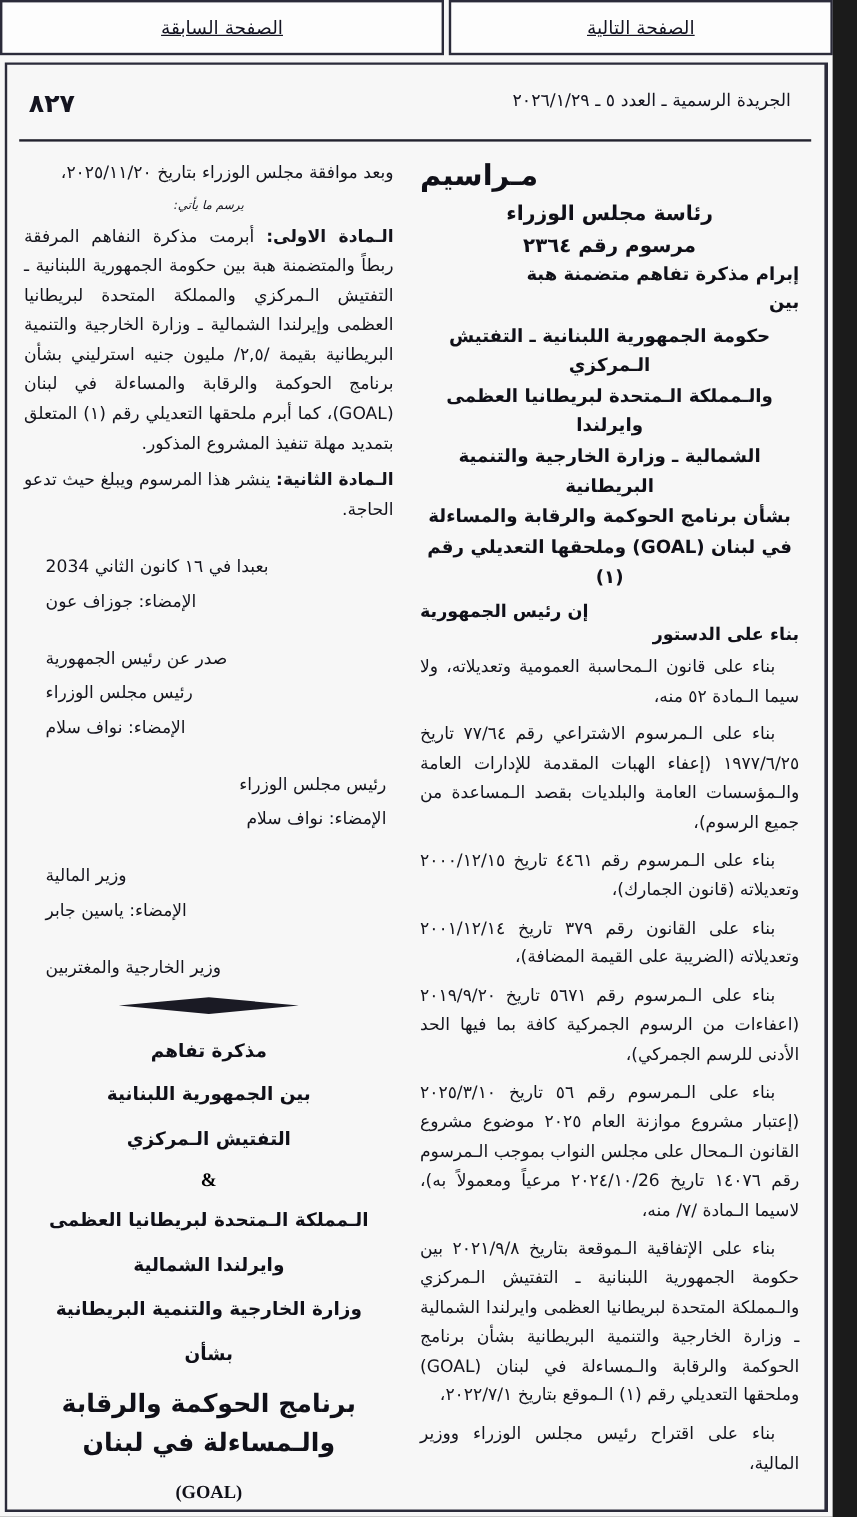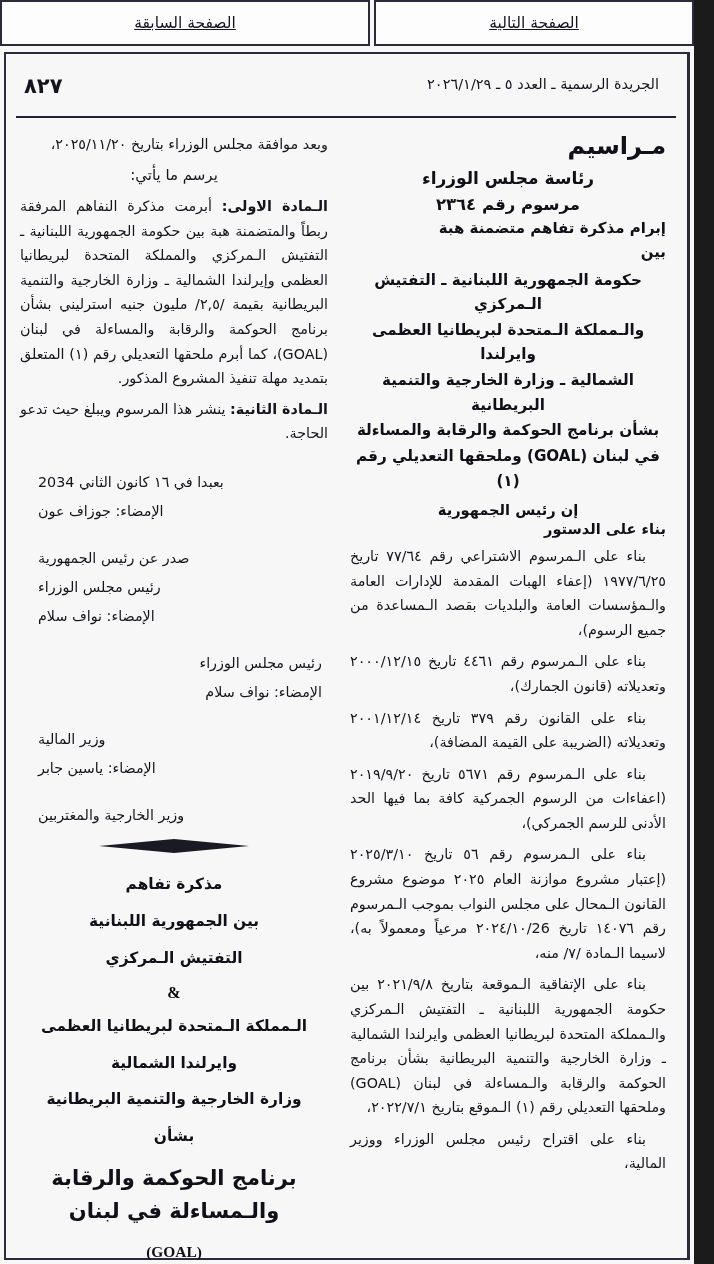--- a/index.html
+++ b/index.html
@@ -56,62 +56,62 @@
   
   .cols{
     position:absolute;left:0;top:72px;width:686px;height:1130px;
     display:flex;flex-direction:row;box-sizing:border-box;
   }
   .col{box-sizing:border-box;}
   .col-right{width:352px;padding:0 26px 0 10px;}
   .col-left{width:334px;padding:0 12px 0 14px;}
 
   .hdr-maraseem{
-    font-size:24px;font-weight:bold;color:#101018;text-align:right;
+    font-size:24px;font-weight:bold;color:#101018;text-align:left;
     letter-spacing:3px;margin:6px 0 6px 0;
   }
   .hdr-sub{
     font-size:17px;font-weight:bold;color:#101018;text-align:center;
     margin:2px 0;line-height:1.5;
   }
   .hdr-num{
     font-size:16.5px;font-weight:bold;color:#101018;text-align:center;
     margin:3px 0;letter-spacing:1px;
   }
   .hdr-line{
     font-size:15px;font-weight:bold;color:#101018;
     margin:2px 0;line-height:1.5;
   }
   .hdr-block{
     font-size:15.2px;font-weight:bold;color:#101018;text-align:center;
     line-height:1.62;margin:4px 0 2px 0;
   }
   .hdr-block div{margin:1px 0;}
   .stmt{
-    font-size:14.6px;font-weight:bold;color:#101018;text-align:center;
+    font-size:14.6px;font-weight:bold;color:#101018;text-align:left;
     margin:8px 0 2px 0;
   }
   .stmt2{
     font-size:14.6px;font-weight:bold;color:#101018;text-align:right;
     margin:2px 0 6px 0;
   }
   .para{
     font-size:14.3px;color:#14141c;line-height:1.72;margin:7px 0;
     text-align:justify;text-justify:inter-word;
   }
   .para-ind{text-indent:20px;}
 
   
   .lpara{
     font-size:14.3px;color:#14141c;line-height:1.72;margin:6px 0;
     text-align:justify;text-justify:inter-word;
   }
   .lpara b{font-weight:bold;}
   .lcenter{
-    font-size:15px;color:#14141c;line-height:1.7;text-align:center;margin:3px 0;
+    font-size:10px;color:#14141c;line-height:1.7;text-align:center;margin:3px 0;font-style:italic;
   }
   .sig-right{
     font-size:14.3px;color:#14141c;line-height:1.75;text-align:right;
     margin:4px 0;padding-right:6px;
   }
   .sig-left{
     font-size:14.3px;color:#14141c;line-height:1.75;text-align:left;
     margin:4px 0;padding-left:18px;
   }
   .sig-gap{height:14px;}
@@ -166,20 +166,21 @@
           <div>حكومة الجمهورية اللبنانية ـ التفتيش الـمركزي</div>
           <div>والـمملكة الـمتحدة لبريطانيا العظمى وايرلندا</div>
           <div>الشمالية ـ وزارة الخارجية والتنمية البريطانية</div>
           <div>بشأن برنامج الحوكمة والرقابة والمساءلة</div>
           <div>في لبنان (GOAL) وملحقها التعديلي رقم (١)</div>
         </div>
 
         <div class="stmt">إن رئيس الجمهورية</div>
         <div class="stmt2">بناء على الدستور</div>
 
+        <div class="para para-ind">بناء على قانون الـمحاسبة العمومية وتعديلاته، ولا سيما الـمادة ٥٢ منه،</div>
         <div class="para para-ind">بناء على الـمرسوم الاشتراعي رقم ٧٧/٦٤ تاريخ ١٩٧٧/٦/٢٥ (إعفاء الهبات المقدمة للإدارات العامة والـمؤسسات العامة والبلديات بقصد الـمساعدة من جميع الرسوم)،</div>
         <div class="para para-ind">بناء على الـمرسوم رقم ٤٤٦١ تاريخ ٢٠٠٠/١٢/١٥ وتعديلاته (قانون الجمارك)،</div>
         <div class="para para-ind">بناء على القانون رقم ٣٧٩ تاريخ ٢٠٠١/١٢/١٤ وتعديلاته (الضريبة على القيمة المضافة)،</div>
         <div class="para para-ind">بناء على الـمرسوم رقم ٥٦٧١ تاريخ ٢٠١٩/٩/٢٠ (اعفاءات من الرسوم الجمركية كافة بما فيها الحد الأدنى للرسم الجمركي)،</div>
         <div class="para para-ind">بناء على الـمرسوم رقم ٥٦ تاريخ ٢٠٢٥/٣/١٠ (إعتبار مشروع موازنة العام ٢٠٢٥ موضوع مشروع القانون الـمحال على مجلس النواب بموجب الـمرسوم رقم ١٤٠٧٦ تاريخ ٢٠٢٤/١٠/26 مرعياً ومعمولاً به)، لاسيما الـمادة /٧/ منه،</div>
         <div class="para para-ind">بناء على الإتفاقية الـموقعة بتاريخ ٢٠٢١/٩/٨ بين حكومة الجمهورية اللبنانية ـ التفتيش الـمركزي والـمملكة المتحدة لبريطانيا العظمى وايرلندا الشمالية ـ وزارة الخارجية والتنمية البريطانية بشأن برنامج الحوكمة والرقابة والـمساءلة في لبنان (GOAL) وملحقها التعديلي رقم (١) الـموقع بتاريخ ٢٠٢٢/٧/١،</div>
         <div class="para para-ind">بناء على اقتراح رئيس مجلس الوزراء ووزير المالية،</div>
 
       </div>
 

